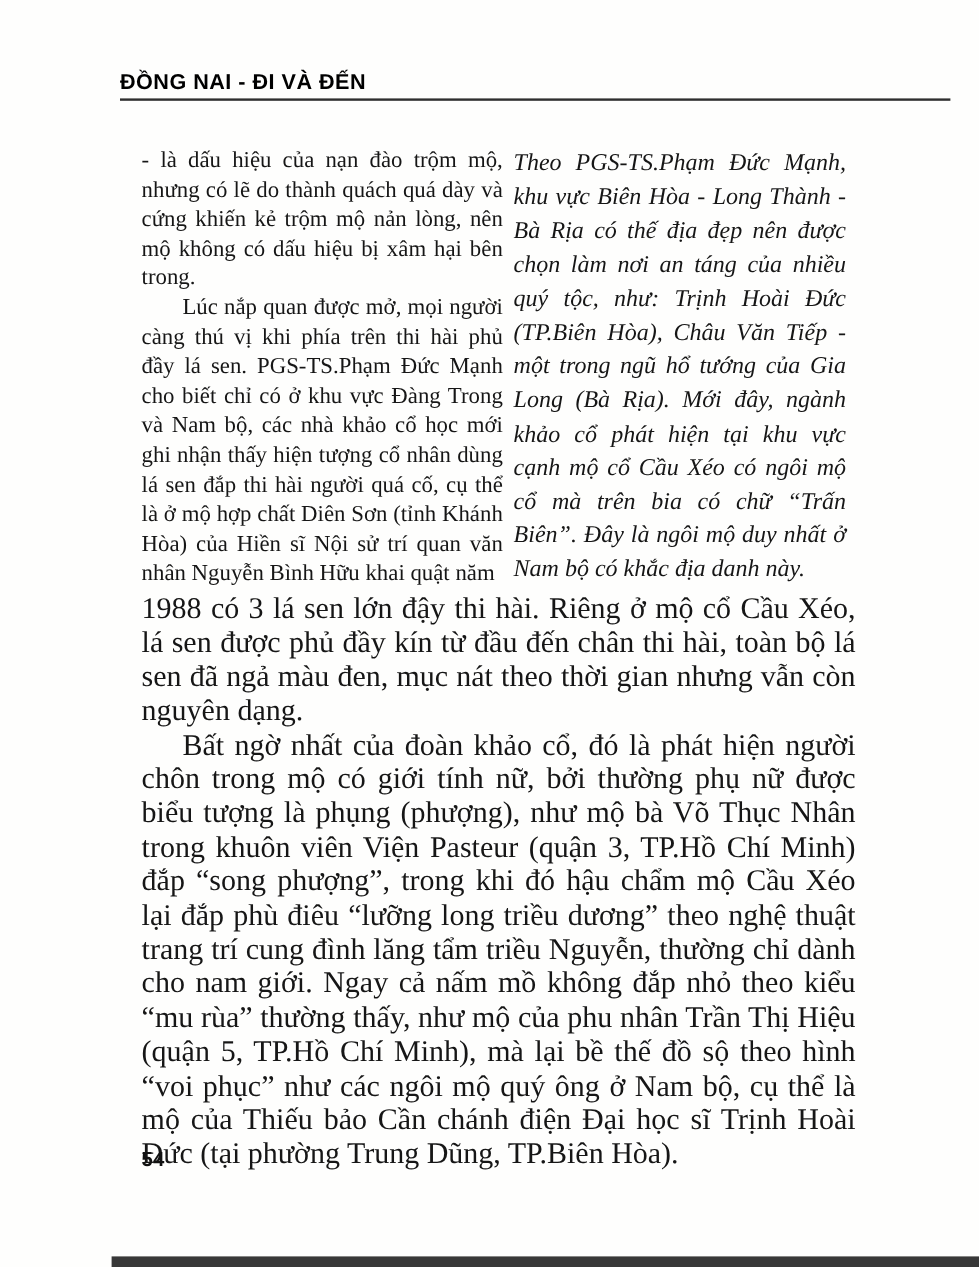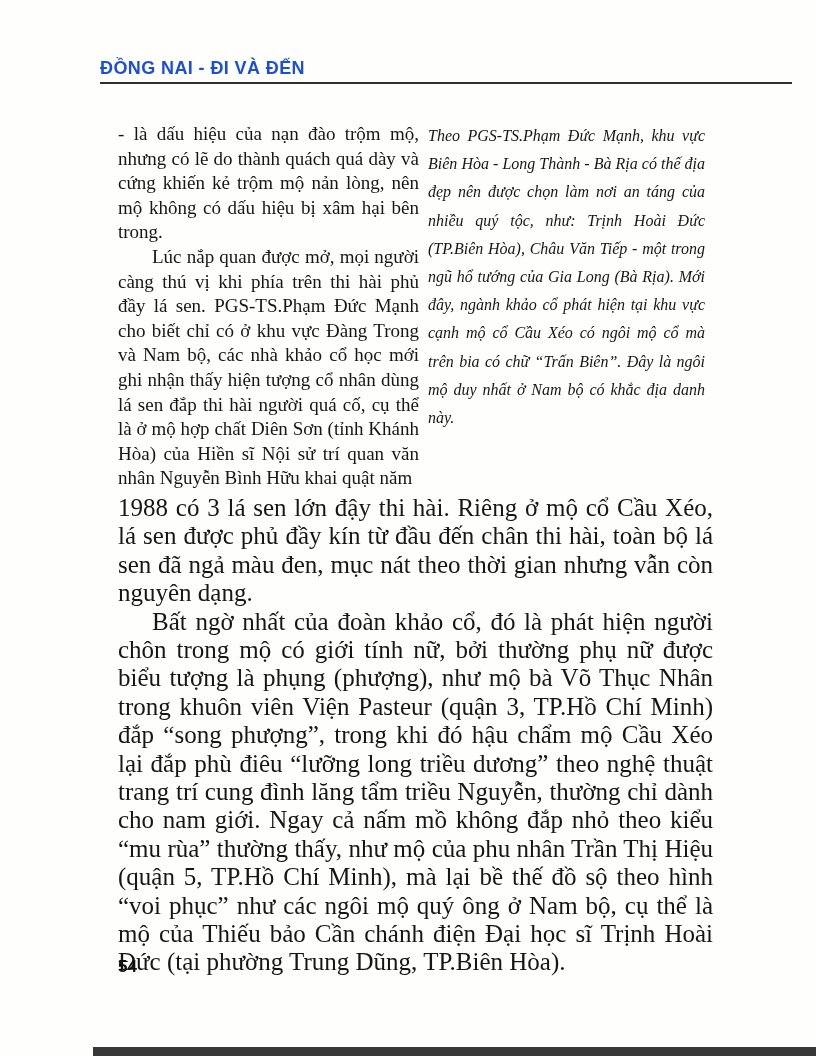--- a/index.html
+++ b/index.html
@@ -20,21 +20,21 @@
     position: absolute;
     left: 100px;
     top: 58px;
     width: 692px;
   }
   .header-title {
     font-family: "Liberation Sans", sans-serif;
     font-weight: bold;
     font-size: 18px;
     letter-spacing: 0.4px;
-    color: #1d4ed8;
+    color: #000000;
     white-space: nowrap;
   }
   .header-rule {
     margin-top: 3px;
     height: 0;
     border-bottom: 2px solid #2f2f2f;
     width: 100%;
   }
   .content {
     position: absolute;
@@ -48,21 +48,21 @@
     align-items: flex-start;
   }
   .col-left {
     width: 301px;
     font-size: 19px;
     line-height: 24.6px;
     text-align: justify;
   }
   .col-right {
     width: 277px;
-    font-size: 16px;
+    font-size: 20px;
     line-height: 28.2px;
     text-align: justify;
     font-style: italic;
   }
   .col-left p, .col-right p, .body-text p {
     margin: 0;
   }
   .col-left p.indent, .body-text p.indent {
     text-indent: 34px;
   }

